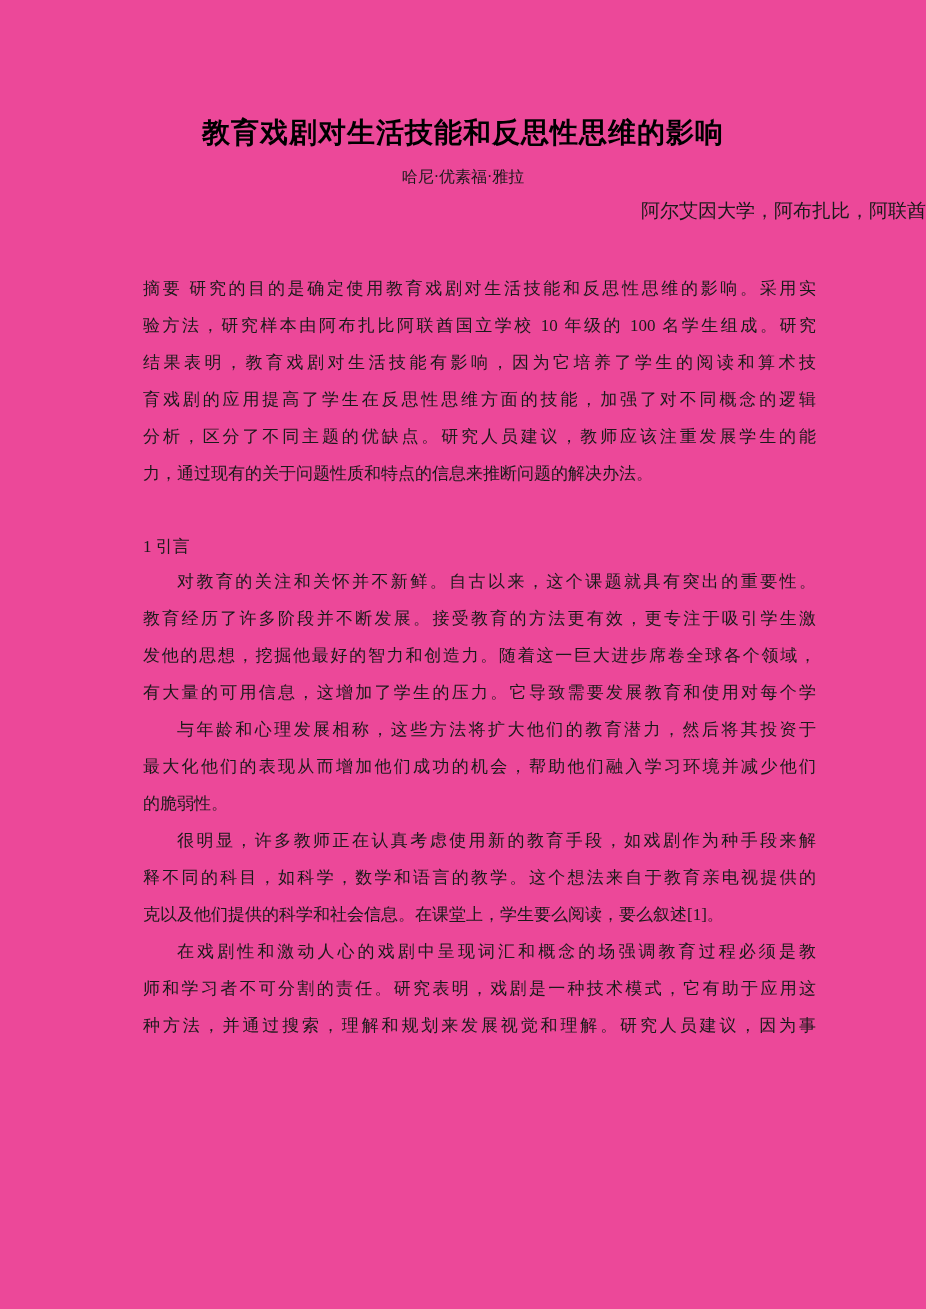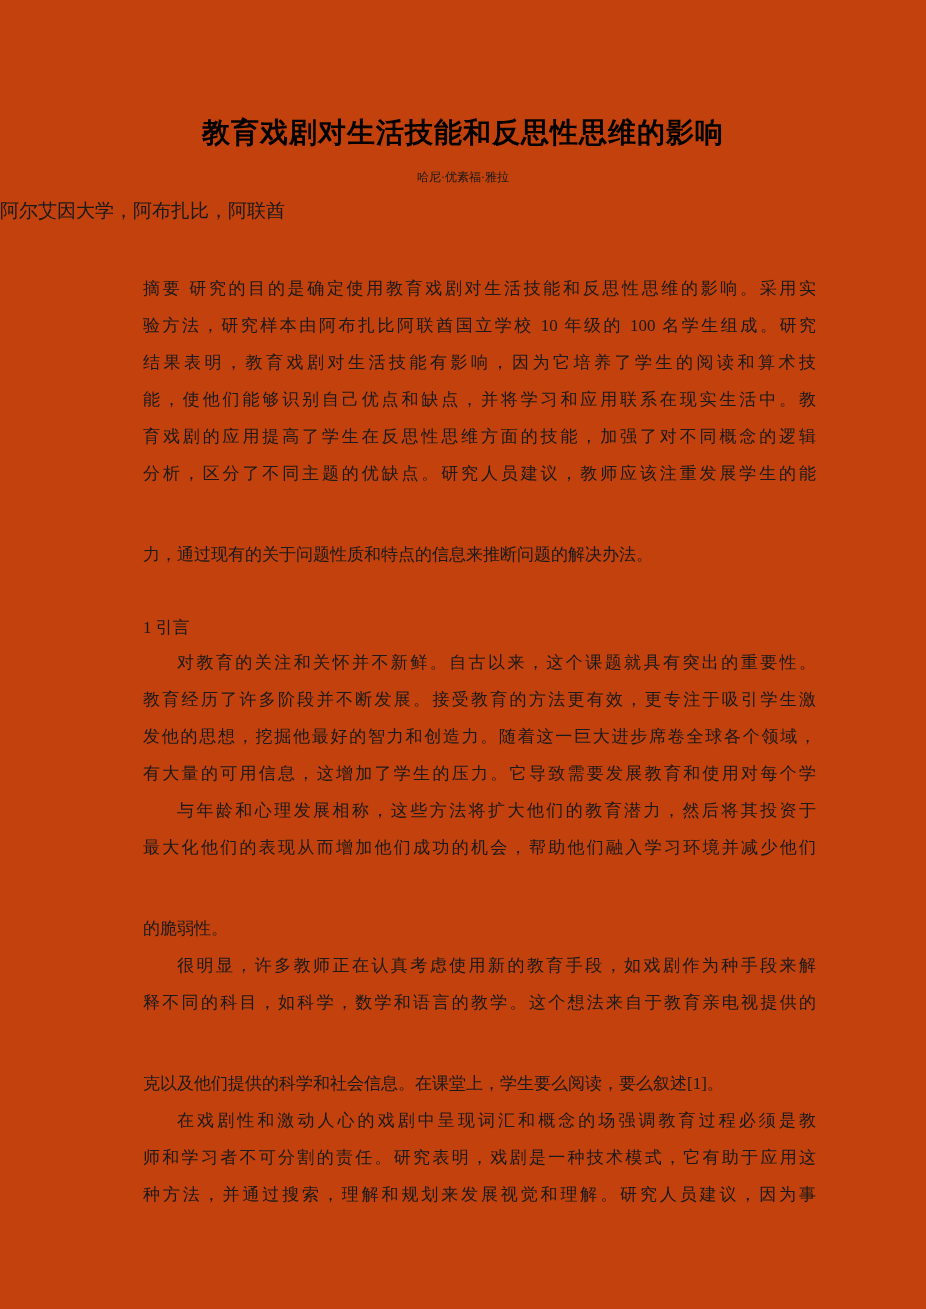--- a/index.html
+++ b/index.html
@@ -1,50 +1,50 @@
 <!DOCTYPE html>
 <html><head>
 <meta charset="utf-8">
 <style>
   html,body{margin:0;padding:0;background:#ffffff;}
   .page{
     position:relative;
     width:926px;
     height:1309px;
-    background:#c2410c;
+    background:#ec4899;
     color:#1a1a1a;
     font-family:"Liberation Serif","DejaVu Serif",serif;
     overflow:hidden;
   }
   .doc-title{
     position:absolute;top:116px;left:0;width:926px;
     text-align:center;
     font-family:"Liberation Sans","DejaVu Sans",sans-serif;
     font-weight:700;font-size:28px;line-height:34px;color:#000000;
     letter-spacing:1px;
   }
   .author-line{
     position:absolute;top:164px;left:0;width:926px;
-    text-align:center;font-size:12px;line-height:26px;
+    text-align:center;font-size:16px;line-height:26px;
   }
   .affiliation-line{
     position:absolute;top:198px;left:0;width:926px;
-    text-align:left;font-size:19px;line-height:26px;
+    text-align:right;font-size:19px;line-height:26px;
   }
   .body-text{
     position:absolute;left:143px;top:270px;width:673px;
     font-size:17px;
   }
   .line{
     height:37px;line-height:37px;
     text-align:justify;
     text-align-last:justify;
     overflow:hidden;
   }
-  .line.end{text-align-last:left;margin-top:44px;}
+  .line.end{text-align-last:left;}
   .line.indent{text-indent:34px;}
   .keywords-line{margin-top:33px;}
   .section-heading{
     margin-top:38px;height:33px;line-height:33px;
     text-align:center;text-align-last:left;overflow:hidden;
   }
   .para{margin:0;padding:0;}
 </style>
 </head>
 <body>
@@ -54,21 +54,20 @@
   <div class="doc-title">教育戏剧对生活技能和反思性思维的影响</div>
   <div class="author-line">哈尼·优素福·雅拉</div>
   <div class="affiliation-line">阿尔艾因大学，阿布扎比，阿联酋</div>
 
   <div class="body-text">
 
     <div class="para">
       <div class="line">摘要 研究的目的是确定使用教育戏剧对生活技能和反思性思维的影响。采用实</div>
       <div class="line">验方法，研究样本由阿布扎比阿联酋国立学校 10 年级的 100 名学生组成。研究</div>
       <div class="line">结果表明，教育戏剧对生活技能有影响，因为它培养了学生的阅读和算术技</div>
-      <div class="line">能，使他们能够识别自己优点和缺点，并将学习和应用联系在现实生活中。教</div>
       <div class="line">育戏剧的应用提高了学生在反思性思维方面的技能，加强了对不同概念的逻辑</div>
       <div class="line">分析，区分了不同主题的优缺点。研究人员建议，教师应该注重发展学生的能</div>
       <div class="line end">力，通过现有的关于问题性质和特点的信息来推断问题的解决办法。</div>
     </div>
 
 
     <div class="section-heading">1 引言</div>
 
     <div class="para">
       <div class="line indent">对教育的关注和关怀并不新鲜。自古以来，这个课题就具有突出的重要性。</div>

